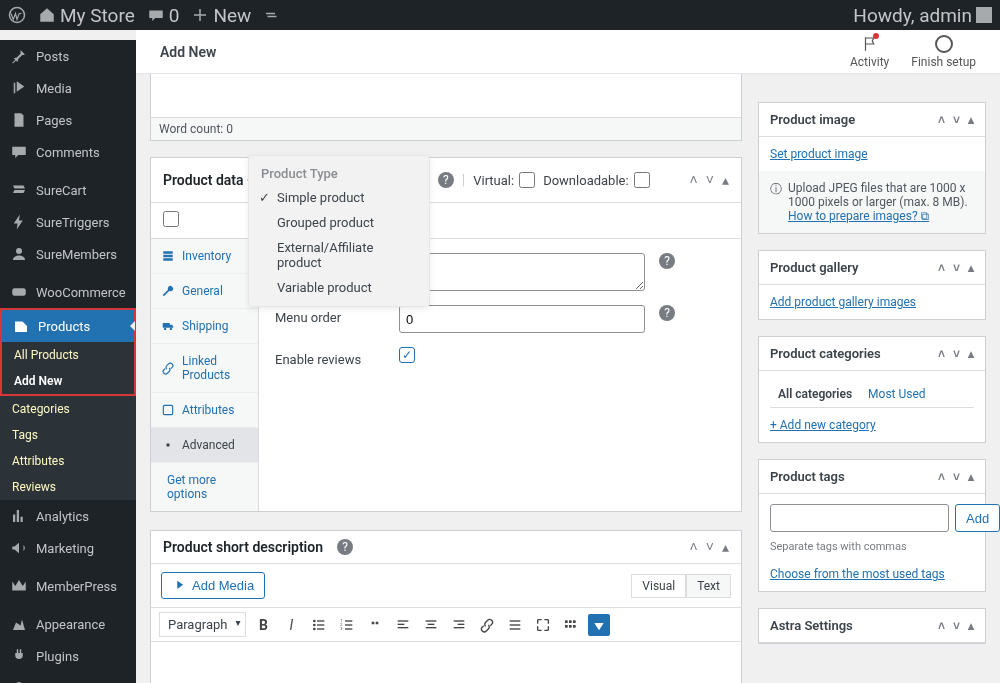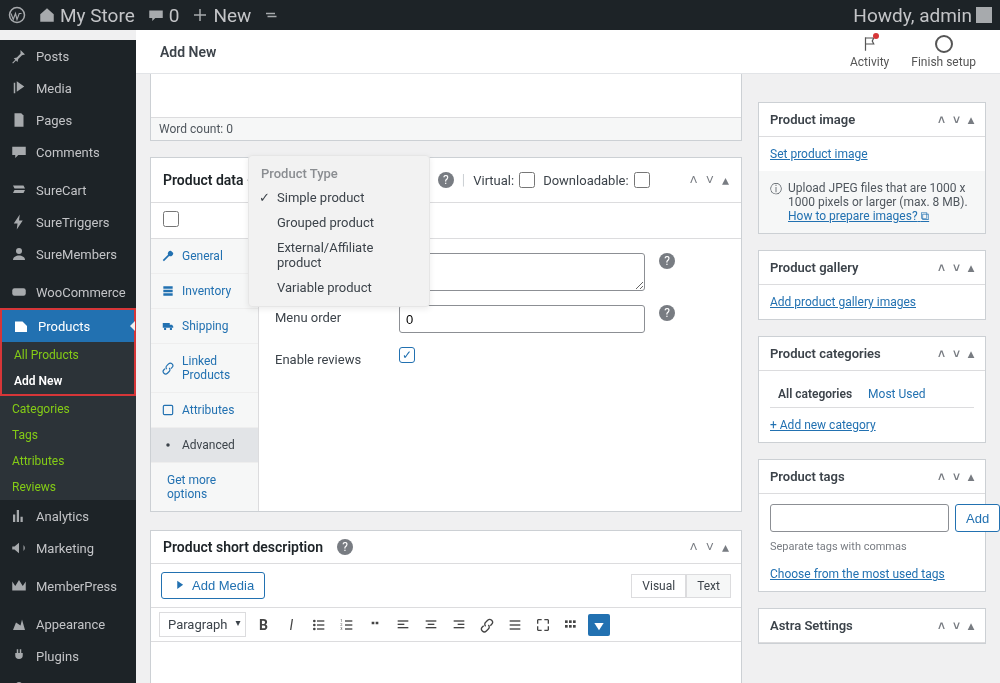--- a/index.html
+++ b/index.html
@@ -13,21 +13,21 @@
   .avatar { width: 16px; height: 16px; background: #a7aaad; }
 
   
   .sidebar { position: absolute; left: 0; top: 40px; width: 136px; bottom: 0; background: #1d2327; color: #c3c4c7; overflow-y: auto; }
   .side-item { display: flex; align-items: center; gap: 8px; padding: 7px 10px; cursor: pointer; font-size: 13px; }
   .side-item .mi { width: 18px; height: 18px; display: inline-flex; }
   .side-item .mi svg { width: 18px; height: 18px; fill: #a7aaad; }
   .side-item.active { background: #2271b1; color: #fff; }
   .side-item.active .mi svg { fill: #fff; }
   .submenu { background: #2c3338; }
-  .submenu .sub-item { padding: 6px 12px; font-size: 12px; color: #84cc16; cursor: pointer; }
+  .submenu .sub-item { padding: 6px 12px; font-size: 12px; color: #fef9c3; cursor: pointer; }
   .submenu .sub-item.active { color: #fff; font-weight: 600; }
   .products-group { border: 2px solid #d63638; }
   .side-spacer { height: 6px; }
   .arrow-current { position: absolute; right: -1px; top: 50%; transform: translateY(-50%); width: 0; height: 0; border: 5px solid transparent; border-right-color: #f0f0f1; }
   .side-item { position: relative; }
 
   
   .page-header { position: absolute; left: 136px; top: 30px; right: 0; height: 44px; background: #fff; display: flex; align-items: center; justify-content: space-between; padding: 0 24px; border-bottom: 1px solid #e2e4e7; }
   .page-title { font-weight: 600; font-size: 14px; }
   .header-actions { display: flex; gap: 22px; align-items: center; font-size: 12px; color: #555; }
@@ -358,29 +358,29 @@
           <span>▴</span>
         </span>
       </div>
       <div class="stray-checkbox-row">
         <input type="checkbox" class="sq" style="">
       </div>
       <div class="product-data-body">
         <div class="pd-tabs">
           <div class="pd-tab">
               <span class="ti"><svg viewBox="0 0 24 24">
+                  <path d="M4 4h16v4H4zm0 6h16v4H4zm0 6h16v4H4z"></path>
+                </svg></span>
+              <span>Inventory</span>
+            </div>
+          <div class="pd-tab">
+              <span class="ti"><svg viewBox="0 0 24 24">
                   <path d="M21 7a5 5 0 01-7 5L5 21l-2-2 9-9a5 5 0 015-7z"></path>
                 </svg></span>
               <span>General</span>
-            </div>
-          <div class="pd-tab">
-              <span class="ti"><svg viewBox="0 0 24 24">
-                  <path d="M4 4h16v4H4zm0 6h16v4H4zm0 6h16v4H4z"></path>
-                </svg></span>
-              <span>Inventory</span>
             </div>
           <div class="pd-tab">
               <span class="ti"><svg viewBox="0 0 24 24">
                   <path d="M3 7h12v8H3zM15 10h4l2 3v2h-6z"></path>
                   <circle cx="7" cy="17" r="2"></circle>
                   <circle cx="17" cy="17" r="2"></circle>
                 </svg></span>
               <span>Shipping</span>
             </div>
           <div class="pd-tab">

